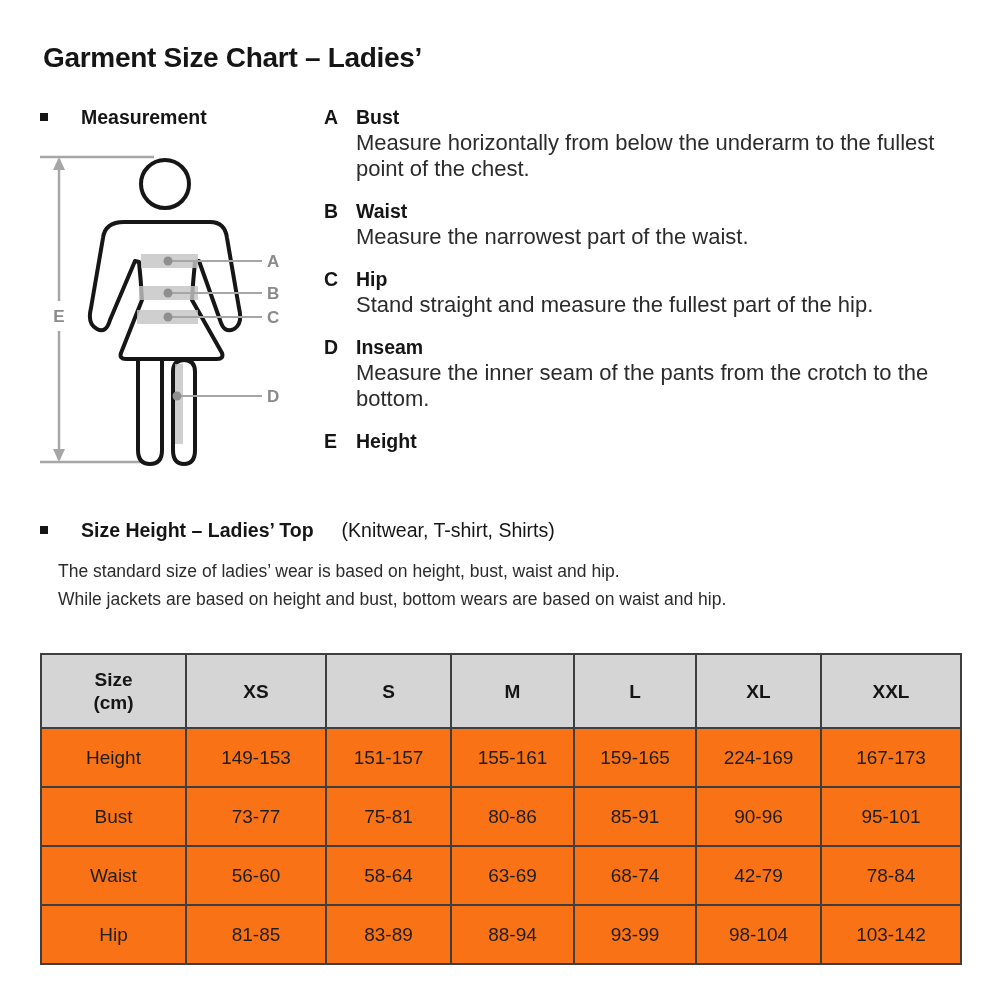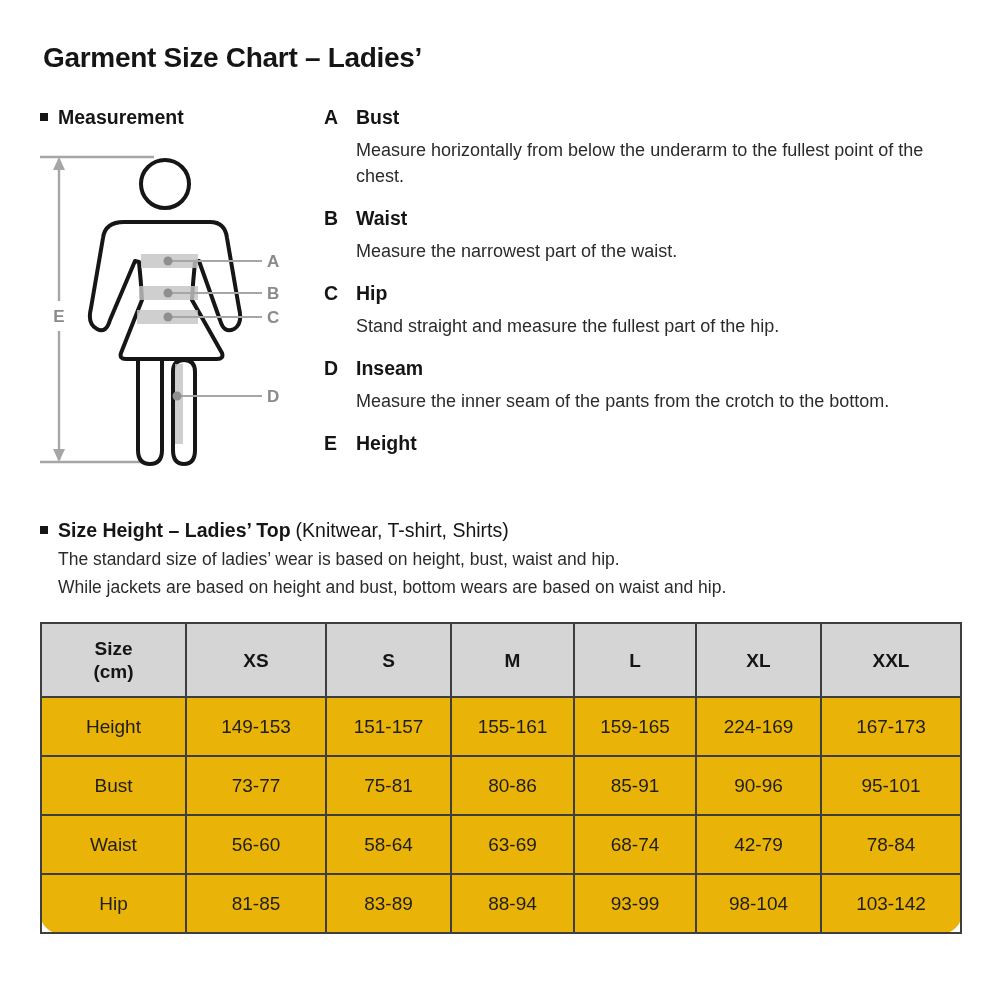--- a/index.html
+++ b/index.html
@@ -20,20 +20,21 @@
     margin: 0 0 30px 3px;
     color: #151515;
   }
   .section-heading {
     display: flex;
     align-items: center;
     font-size: 19.5px;
     font-weight: bold;
     color: #151515;
     line-height: 26px;
+    gap: 23px;
   }
   .bullet {
     display: inline-block;
     width: 8px;
     height: 8px;
     background: #151515;
     margin-right: 10px;
     flex: 0 0 auto;
   }
   .heading-note { font-weight: normal; margin-left: 5px; }
@@ -57,43 +58,41 @@
   }
   .def-term {
     grid-column: 2;
     font-size: 19.5px;
     font-weight: bold;
     line-height: 26px;
     color: #151515;
   }
   .def-desc {
     grid-column: 2;
-    font-size: 18px;
-    line-height: 26px;
-    margin-top: 7px;
+    font-size: 22px;
+    line-height: 26px;
     max-width: 600px;
     color: #2b2b2b;
   }
 
   .sizechart-section { margin-top: 44px; }
   .chart-line {
     font-size: 17.5px;
     line-height: 28px;
     margin-left: 18px;
     color: #2b2b2b;
   }
-  .chart-line.first { margin-top: 2px; }
+  .chart-line.first { margin-top: 14px; }
 
   table.size-table {
     border-collapse: collapse;
     table-layout: fixed;
     width: 920px;
-    margin-top: 21px;
-    background: #eab308;
-    border-radius: 21px;
+    margin-top: 40px;
+    background: #f97316;
   }
   .size-table th, .size-table td {
     border: 2px solid #3e3e3e;
     text-align: center;
     vertical-align: middle;
     padding: 0;
   }
   .size-table th {
     background: #d5d5d5;
     font-size: 19px;

